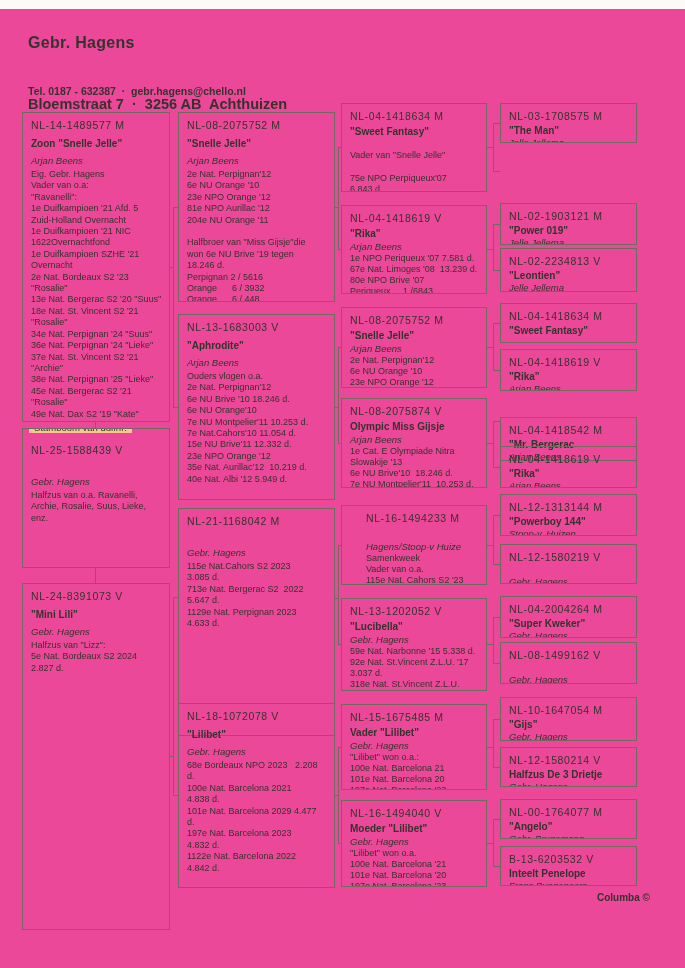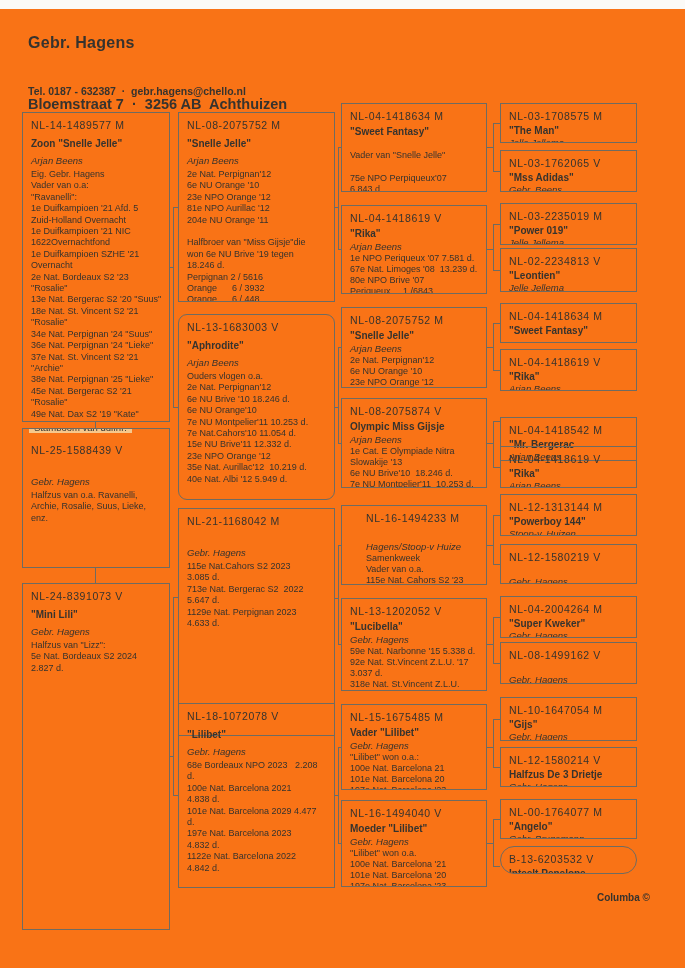--- a/index.html
+++ b/index.html
@@ -1,16 +1,16 @@
 <!DOCTYPE html>
 <html><head>
 <meta charset="utf-8">
 <style>
   html,body{margin:0;padding:0;background:#888;}
-  .page{position:relative;width:685px;height:968px;background:#f97316;overflow:hidden;
+  .page{position:relative;width:685px;height:968px;background:#ec4899;overflow:hidden;
         font-family:"Liberation Sans", sans-serif;color:#36332e;}
   .topstrip{position:absolute;left:0;top:0;width:685px;height:9px;background:#fbfaf7;}
   .hdr-name{position:absolute;left:28px;top:34px;font-size:16px;font-weight:bold;letter-spacing:.3px;white-space:pre;}
   .hdr-addr{position:absolute;left:28px;top:60px;font-size:14.5px;font-weight:bold;white-space:pre;margin-top:36px;}
   .hdr-tel{position:absolute;left:28px;top:85px;font-size:10.5px;font-weight:bold;white-space:pre;}
   .box{position:absolute;border:1px solid #6f6b61;box-sizing:border-box;
        padding:6px 4px 3px 8px;overflow:hidden;}
   .ring{font-size:10.5px;letter-spacing:.6px;margin-bottom:7px;white-space:pre;}
   .bname{font-size:10px;font-weight:bold;margin-bottom:6px;white-space:pre;}
   .breeder{font-size:9.5px;font-style:italic;margin-bottom:3px;white-space:pre;}
@@ -93,21 +93,21 @@
       <div class="bline">81e NPO Aurillac '12</div>
       <div class="bline">204e NU Orange '11</div>
       <div class="blank"></div>
       <div class="bline">Halfbroer van "Miss Gijsje"die</div>
       <div class="bline">won 6e NU Brive '19 tegen</div>
       <div class="bline">18.246 d.</div>
       <div class="bline">Perpignan 2 / 5616</div>
       <div class="bline">Orange      6 / 3932</div>
       <div class="bline">Orange      6 / 448</div>
     </div>
-    <div class="box" style="left: 178px; top: 314px; width: 157px; height: 186px; border-radius: 9px;">
+    <div class="box" style="left: 178px; top: 314px; width: 157px; height: 186px;">
       <div class="ring">NL-13-1683003 V</div>
       <div class="bname">"Aphrodite"</div>
       <div class="breeder">Arjan Beens</div>
       <div class="bline">Ouders vlogen o.a.</div>
       <div class="bline">2e Nat. Perpignan'12</div>
       <div class="bline">6e NU Brive '10 18.246 d.</div>
       <div class="bline">6e NU Orange'10</div>
       <div class="bline">7e NU Montpelier'11 10.253 d.</div>
       <div class="bline">7e Nat.Cahors'10 11.054 d.</div>
       <div class="bline">15e NU Brive'11 12.332 d.</div>
@@ -211,27 +211,22 @@
       <div class="bline">"Lilibet" won o.a.</div>
       <div class="bline">100e Nat. Barcelona '21</div>
       <div class="bline">101e Nat. Barcelona '20</div>
       <div class="bline">197e Nat. Barcelona '23</div>
     </div>
     <div class="box small" style="left: 500px; top: 103px; width: 137px; height: 40px;">
       <div class="ring">NL-03-1708575 M</div>
       <div class="bname">"The Man"</div>
       <div class="breeder">Jelle Jellema</div>
     </div>
-    <div class="box small" style="left: 500px; top: 150px; width: 137px; height: 42px;">
-      <div class="ring">NL-03-1762065 V</div>
-      <div class="bname">"Mss Adidas"</div>
-      <div class="breeder">Gebr. Beens</div>
-    </div>
     <div class="box small" style="left: 500px; top: 203px; width: 137px; height: 42px;">
-      <div class="ring">NL-03-2235019 M</div>
+      <div class="ring">NL-02-1903121 M</div>
       <div class="bname">"Power 019"</div>
       <div class="breeder">Jelle Jellema</div>
     </div>
     <div class="box small" style="left: 500px; top: 248px; width: 137px; height: 44px;">
       <div class="ring">NL-02-2234813 V</div>
       <div class="bname">"Leontien"</div>
       <div class="breeder">Jelle Jellema</div>
     </div>
     <div class="box small" style="left: 500px; top: 303px; width: 137px; height: 40px;">
       <div class="ring">NL-04-1418634 M</div>
@@ -280,21 +275,21 @@
     <div class="box small" style="left: 500px; top: 747px; width: 137px; height: 40px;">
       <div class="ring">NL-12-1580214 V</div>
       <div class="bname">Halfzus De 3 Drietje</div>
       <div class="breeder">Gebr. Hagens</div>
     </div>
     <div class="box small" style="left: 500px; top: 799px; width: 137px; height: 40px;">
       <div class="ring">NL-00-1764077 M</div>
       <div class="bname">"Angelo"</div>
       <div class="breeder">Gebr. Brugemann</div>
     </div>
-    <div class="box small" style="left: 500px; top: 846px; width: 137px; height: 28px; border-radius: 16px;">
+    <div class="box small" style="left: 500px; top: 846px; width: 137px; height: 40px;">
       <div class="ring">B-13-6203532 V</div>
       <div class="bname">Inteelt Penelope</div>
       <div class="breeder">Frans Bungeneers</div>
     </div>
     <div class="conn" style="left: 173px; top: 207px; width: 1px; height: 200px;"></div>
     <div class="conn" style="left: 173px; top: 207px; width: 5px; height: 1px;"></div>
     <div class="conn" style="left: 173px; top: 407px; width: 5px; height: 1px;"></div>
     <div class="conn" style="left: 170px; top: 267px; width: 3px; height: 1px;"></div>
     <div class="conn" style="left: 173px; top: 597px; width: 1px; height: 198px;"></div>
     <div class="conn" style="left: 173px; top: 597px; width: 5px; height: 1px;"></div>

